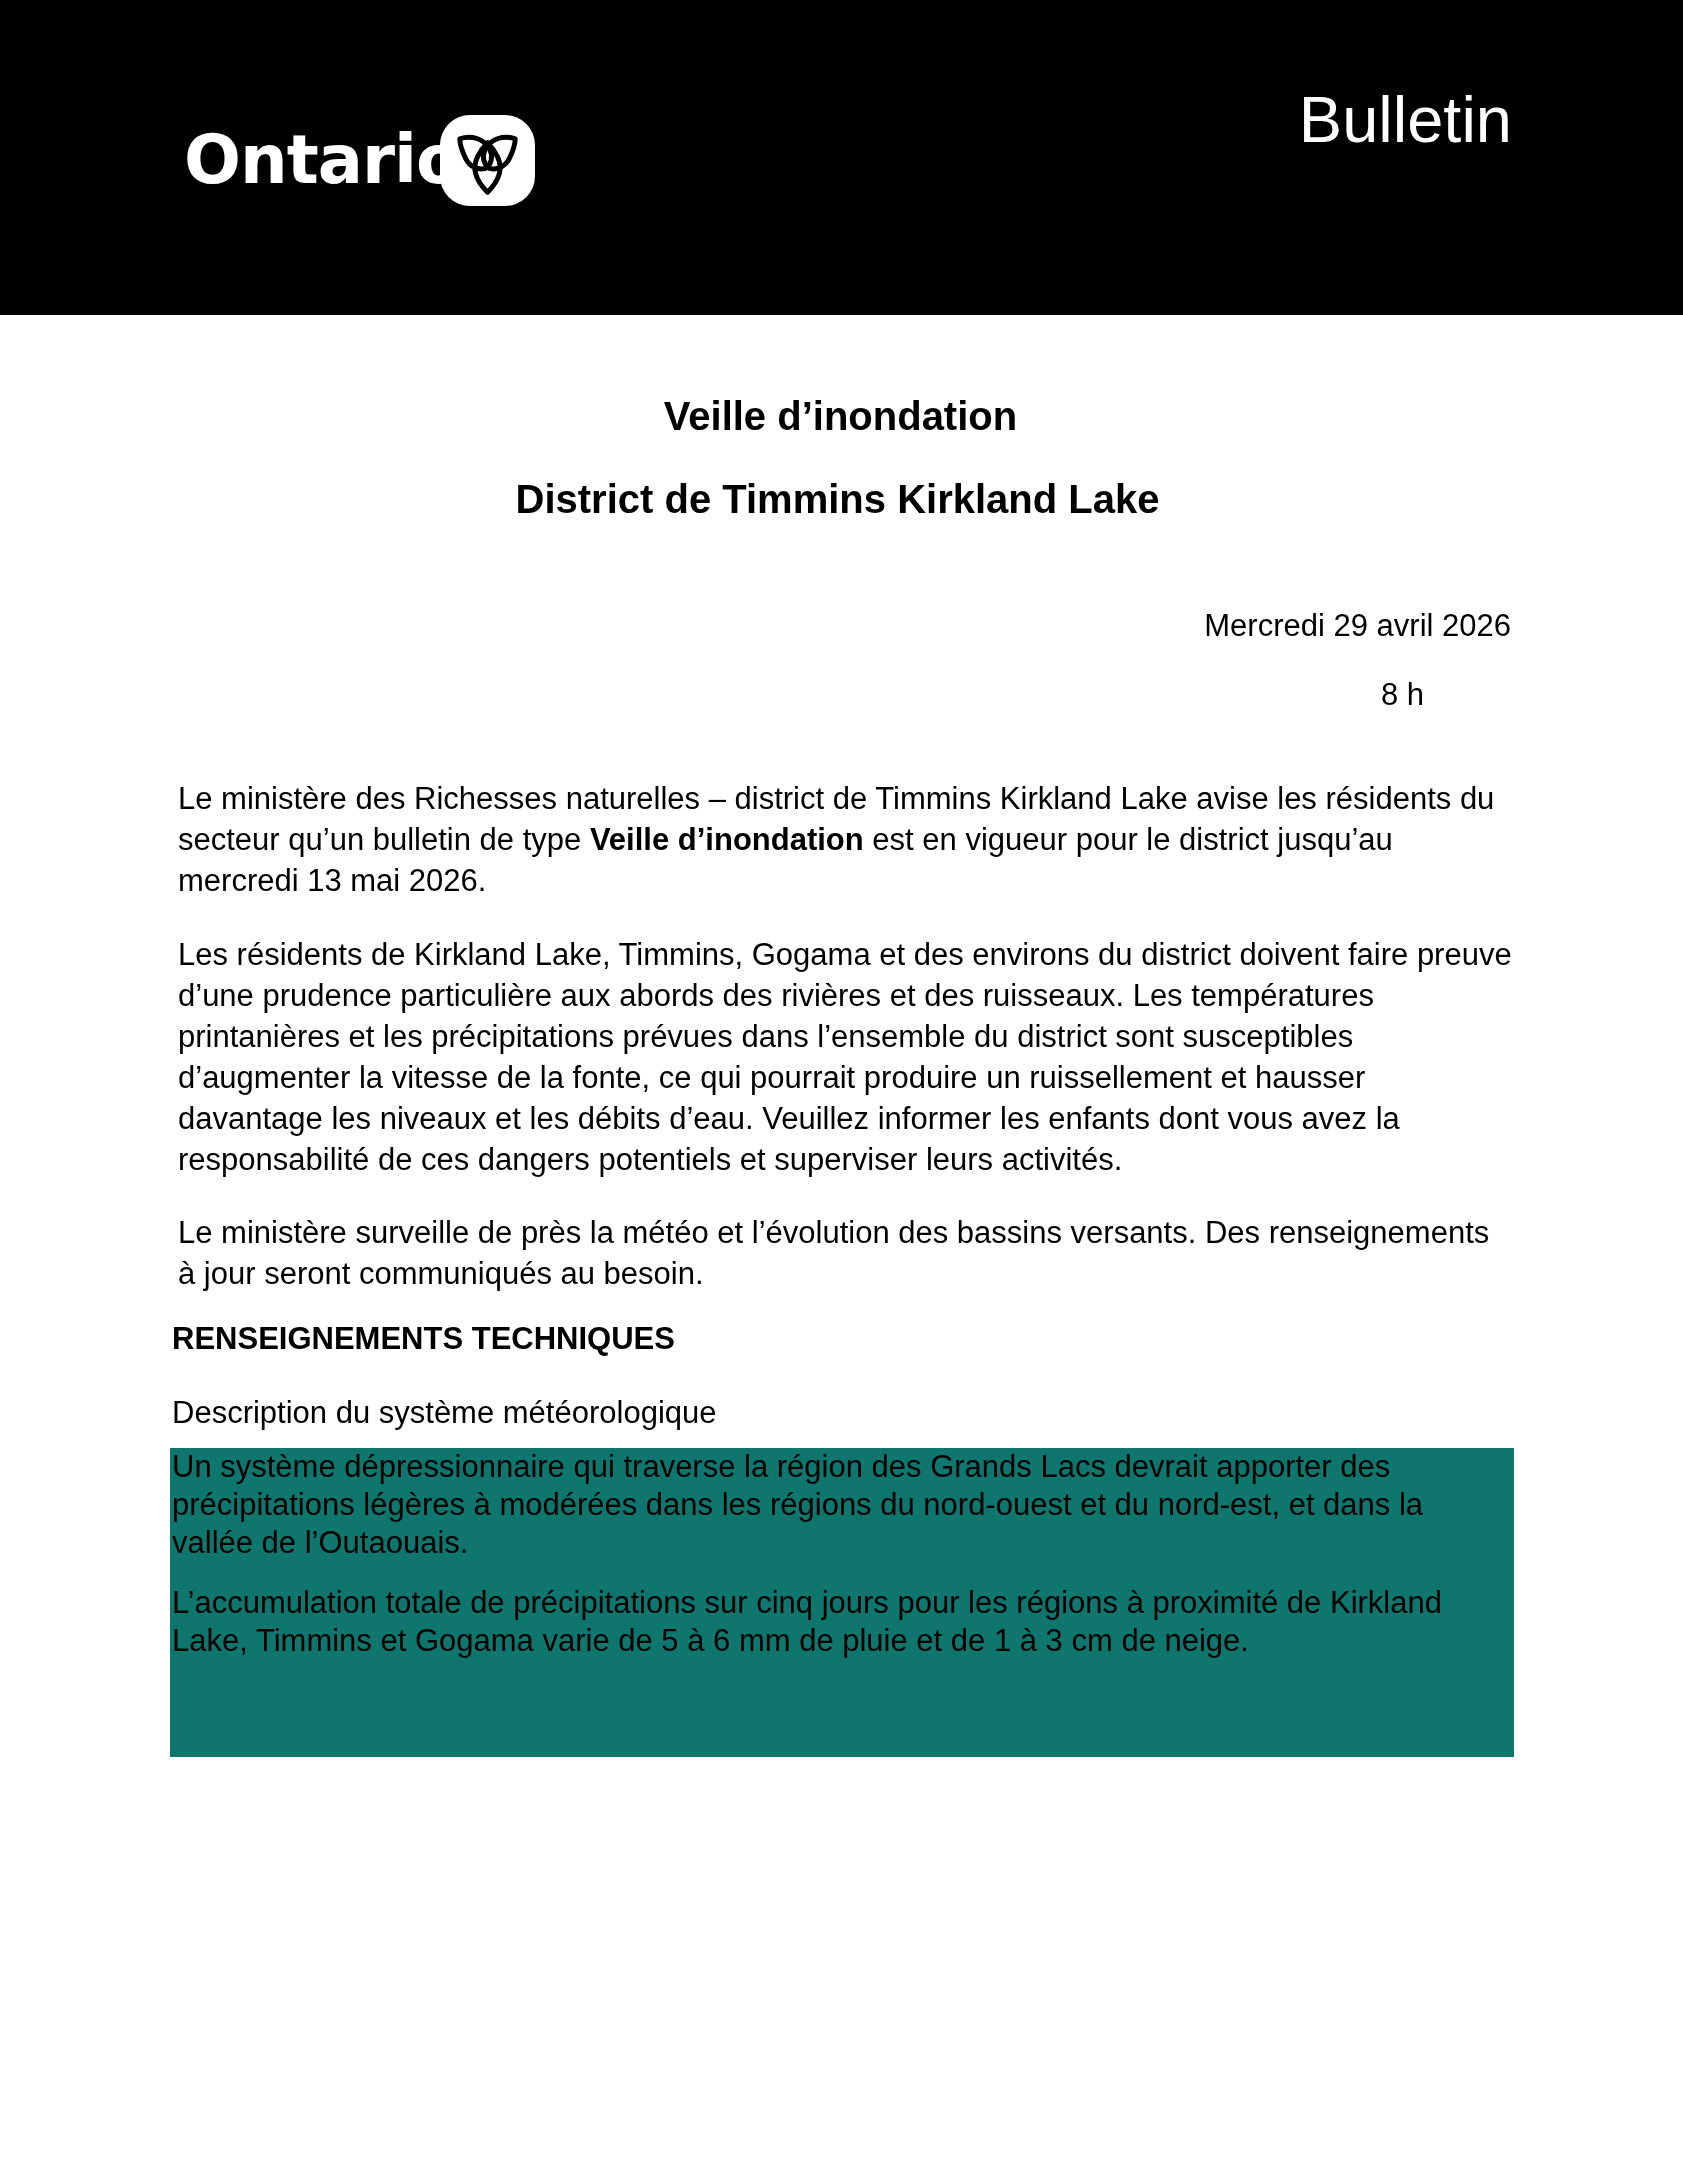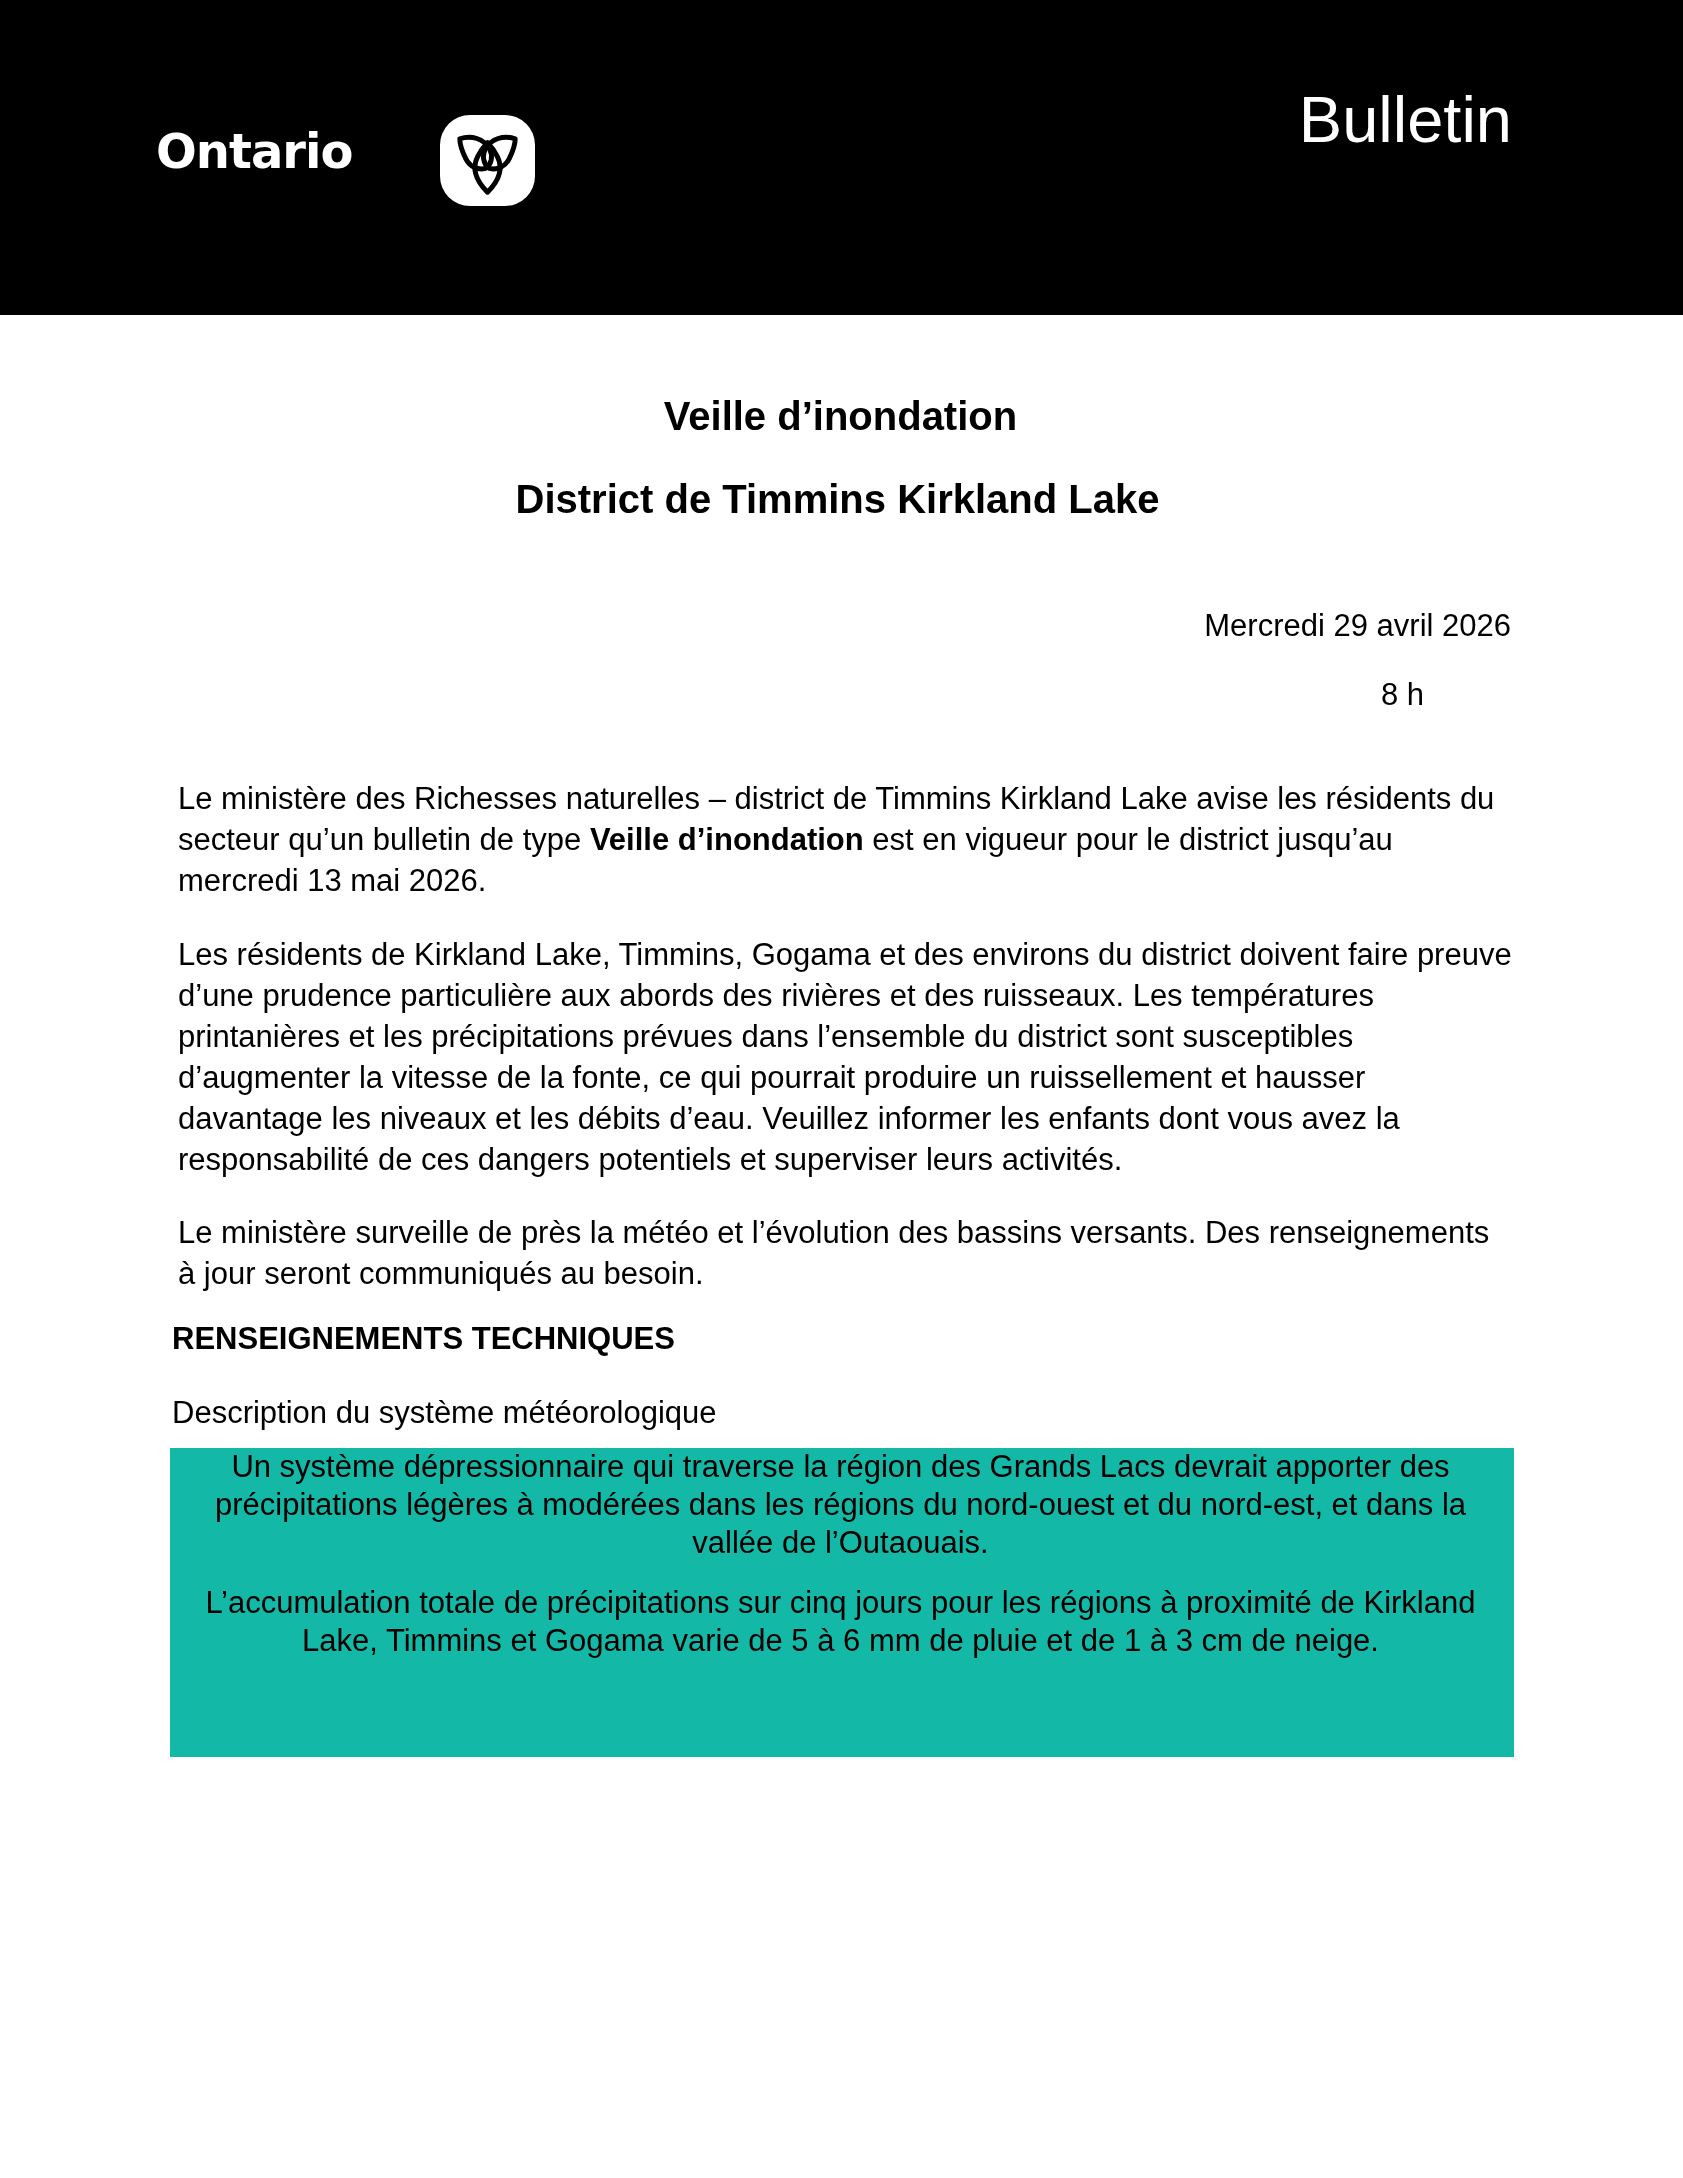--- a/index.html
+++ b/index.html
@@ -1,37 +1,37 @@
 <!DOCTYPE html>
 <html><head>
 <meta charset="utf-8">
 <style>
   html, body { margin:0; padding:0; }
   body { width:1683px; height:2178px; background:#ffffff; position:relative; overflow:hidden;
          font-family:"Liberation Sans", sans-serif; color:#000; }
   .header { position:absolute; left:0; top:0; width:1683px; height:315px; background:#000; }
-  .ontario-word { position:absolute; left:156px; top:127px; font-family:"DejaVu Sans", sans-serif;
-         font-weight:bold; font-size:48px; color:#fff; letter-spacing:-1px; line-height:1; }
+  .ontario-word { position:absolute; left:184px; top:127px; font-family:"DejaVu Sans", sans-serif;
+         font-weight:bold; font-size:67px; color:#fff; letter-spacing:-1px; line-height:1; }
   .logo { position:absolute; left:440px; top:115px; width:95px; height:91px; background:#fff; border-radius:30px; }
   .logo svg { position:absolute; left:0; top:0; }
   .bulletin { position:absolute; right:171px; top:87px; font-size:65px; font-weight:normal; color:#fff; line-height:1; }
   .ministry { position:absolute; right:171px; top:201px; font-size:30px; font-weight:bold; color:#fff; line-height:1; }
   .title { position:absolute; left:0; width:1683px; text-align:center; font-size:40px; font-weight:bold; line-height:1; }
   .t1 { top:396px; left:-1px; }
   .t2 { top:479px; left:-4px; }
   .date { position:absolute; right:172px; top:606px; text-align:right; font-size:31px; line-height:39px; }
   .date .hour { padding-right:87px;margin-top:30px; }
   .body { position:absolute; left:172px; width:1346px; font-size:31px; line-height:41px; }
   .body p { margin:6px; }
   .p1 { top:772px; }
   .p2 { top:928px; }
   .p3 { top:1206px; }
   .h-tech { position:absolute; left:172px; top:1323px; font-size:31px; font-weight:bold; line-height:1; }
   .h-desc { position:absolute; left:172px; top:1397px; font-size:31px; font-weight:normal; line-height:1; }
-  .box { position:absolute; left:170px; top:1448px; width:1344px; height:309px; background:#14b8a6;text-align:center; }
+  .box { position:absolute; left:170px; top:1448px; width:1344px; height:309px; background:#0f766e; }
   .box p { position:absolute; left:2px; margin:0; width:1337px; font-size:31px; line-height:38px; }
   .bp1 { top:0px; }
   .bp2 { top:136px; }
   .bp3 { top:232px; }
 </style>
 </head>
 <body>
 
 <div class="header">
   <div class="ontario-word">Ontario</div>

